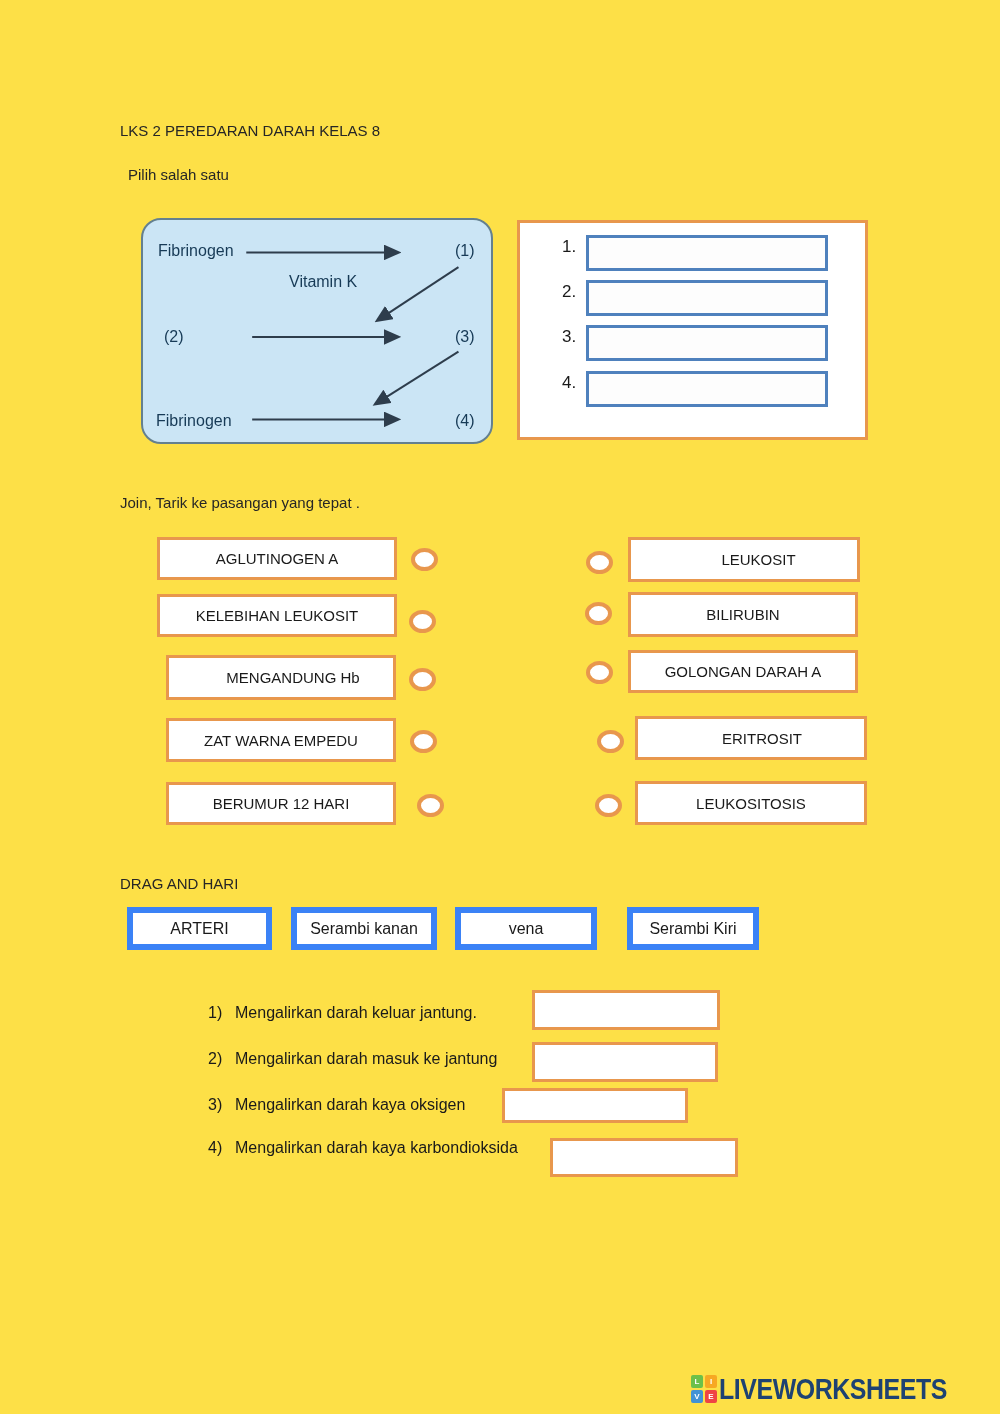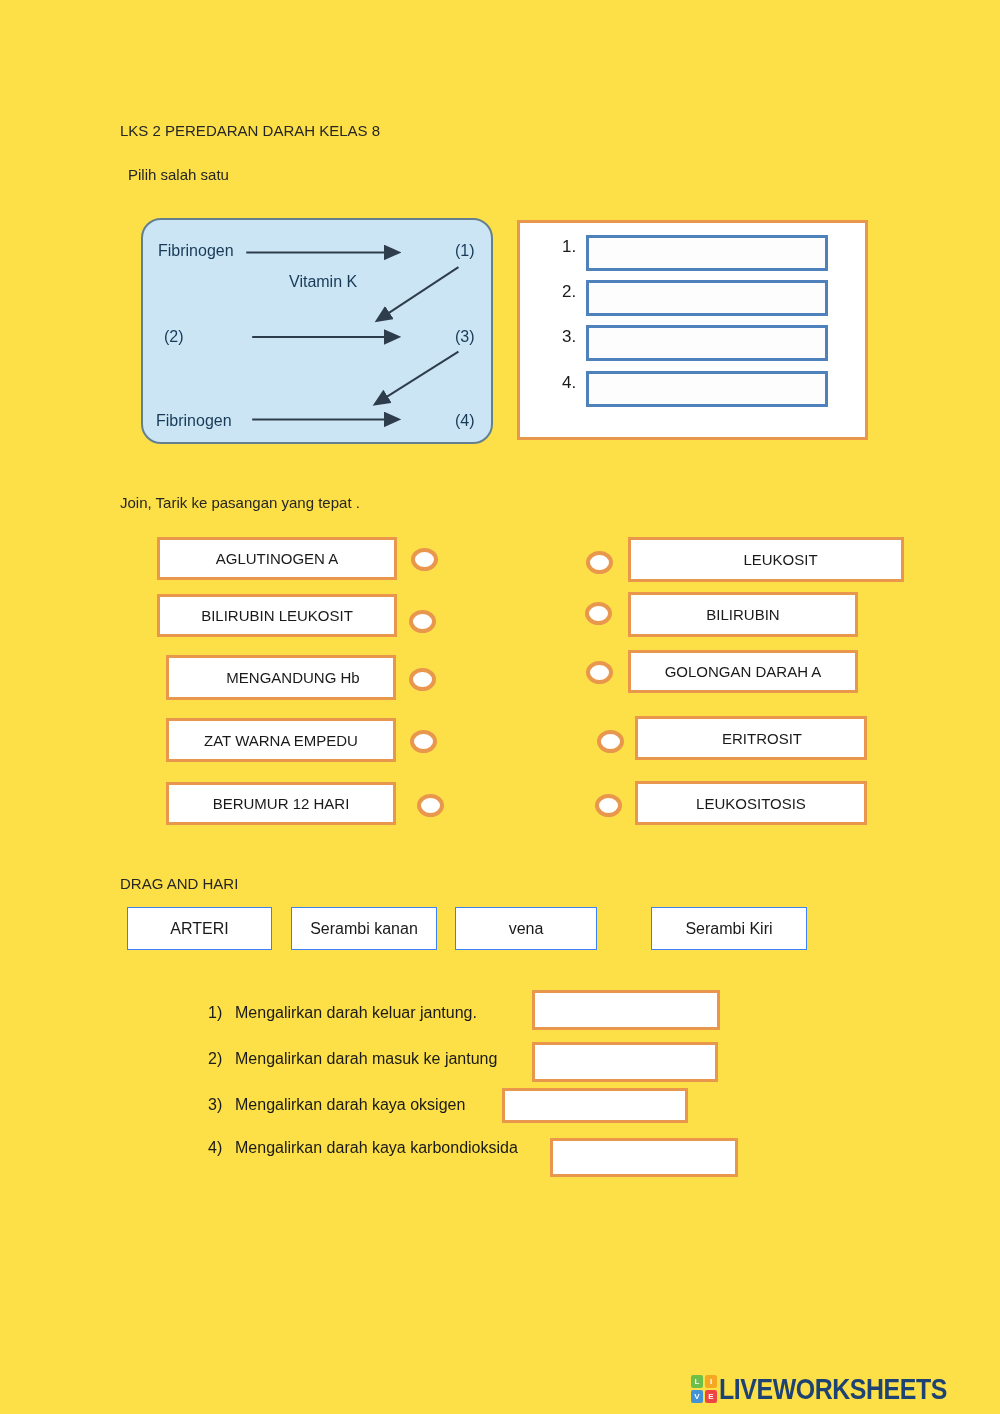--- a/index.html
+++ b/index.html
@@ -65,21 +65,21 @@
     width: 27px; height: 23px;
     border: 4px solid #e8974d;
     border-radius: 50%;
     background: #ffffff;
   }
 
   
   .drag-item {
     position: absolute;
     height: 43px;
-    border: 1px solid #3b82f6;
+    border: 6px solid #3b82f6;
     background: #ffffff;
     display: flex; align-items: center; justify-content: center;
     font-size: 16px; color: #1a1a1a;
     white-space: nowrap;
   }
   .q-number { position: absolute; left: 208px; font-size: 16px; }
   .q-text { position: absolute; left: 235px; font-size: 16px; white-space: nowrap; }
   .drop-box {
     position: absolute;
     border: 3px solid #e8974d;
@@ -149,49 +149,49 @@
     <div class="answer-input" style="top:57px;"></div>
     <span class="answer-number" style="top:104px;">3.</span>
     <div class="answer-input" style="top:102px;"></div>
     <span class="answer-number" style="top:150px;">4.</span>
     <div class="answer-input" style="top:148px;"></div>
   </div>
 
   <div class="abs label-text" style="left:120px; top:494px;">Join, Tarik ke pasangan yang tepat .</div>
 
   <div class="match-box" style="left:157px; top:537px; width:240px; height:43px;">AGLUTINOGEN A</div>
-  <div class="match-box" style="left:157px; top:594px; width:240px; height:43px;">BILIRUBIN LEUKOSIT</div>
+  <div class="match-box" style="left:157px; top:594px; width:240px; height:43px;">KELEBIHAN LEUKOSIT</div>
   <div class="match-box" style="left:166px; top:655px; width:230px; height:45px;padding-left:24px;">MENGANDUNG Hb</div>
   <div class="match-box" style="left:166px; top:718px; width:230px; height:44px;">ZAT WARNA EMPEDU</div>
   <div class="match-box" style="left:166px; top:782px; width:230px; height:43px;">BERUMUR 12 HARI</div>
 
   <div class="join-circle" style="left:411px; top:548px;"></div>
   <div class="join-circle" style="left:409px; top:610px;"></div>
   <div class="join-circle" style="left:409px; top:668px;"></div>
   <div class="join-circle" style="left:410px; top:730px;"></div>
   <div class="join-circle" style="left:417px; top:794px;"></div>
 
   <div class="join-circle" style="left:586px; top:551px;"></div>
   <div class="join-circle" style="left:585px; top:602px;"></div>
   <div class="join-circle" style="left:586px; top:661px;"></div>
   <div class="join-circle" style="left:597px; top:730px;"></div>
   <div class="join-circle" style="left:595px; top:794px;"></div>
 
-  <div class="match-box" style="left:628px; top:537px; width:276px; height:45px;padding-left:29px;">LEUKOSIT</div>
+  <div class="match-box" style="left:628px; top:537px; width:232px; height:45px;padding-left:29px;">LEUKOSIT</div>
   <div class="match-box" style="left:628px; top:592px; width:230px; height:45px;">BILIRUBIN</div>
   <div class="match-box" style="left:628px; top:650px; width:230px; height:43px;">GOLONGAN DARAH A</div>
   <div class="match-box" style="left:635px; top:716px; width:232px; height:44px;padding-left:22px;">ERITROSIT</div>
   <div class="match-box" style="left:635px; top:781px; width:232px; height:44px;">LEUKOSITOSIS</div>
 
   <div class="abs label-text" style="left:120px; top:875px;">DRAG AND HARI</div>
 
   <div class="drag-item" style="left:127px; top:907px; width:145px;">ARTERI</div>
   <div class="drag-item" style="left:291px; top:907px; width:146px;">Serambi kanan</div>
   <div class="drag-item" style="left:455px; top:907px; width:142px;">vena</div>
-  <div class="drag-item" style="left:627px; top:907px; width:156px;margin-left:24px;">Serambi Kiri</div>
+  <div class="drag-item" style="left:627px; top:907px; width:132px;">Serambi Kiri</div>
 
   <span class="q-number" style="top:1004px;">1)</span>
   <span class="q-text" style="top:1004px;">Mengalirkan darah keluar jantung.</span>
   <div class="drop-box" style="left:532px; top:990px; width:188px; height:40px;"></div>
 
   <span class="q-number" style="top:1050px;">2)</span>
   <span class="q-text" style="top:1050px;">Mengalirkan darah masuk ke jantung</span>
   <div class="drop-box" style="left:532px; top:1042px; width:186px; height:40px;"></div>
 
   <span class="q-number" style="top:1096px;">3)</span>

